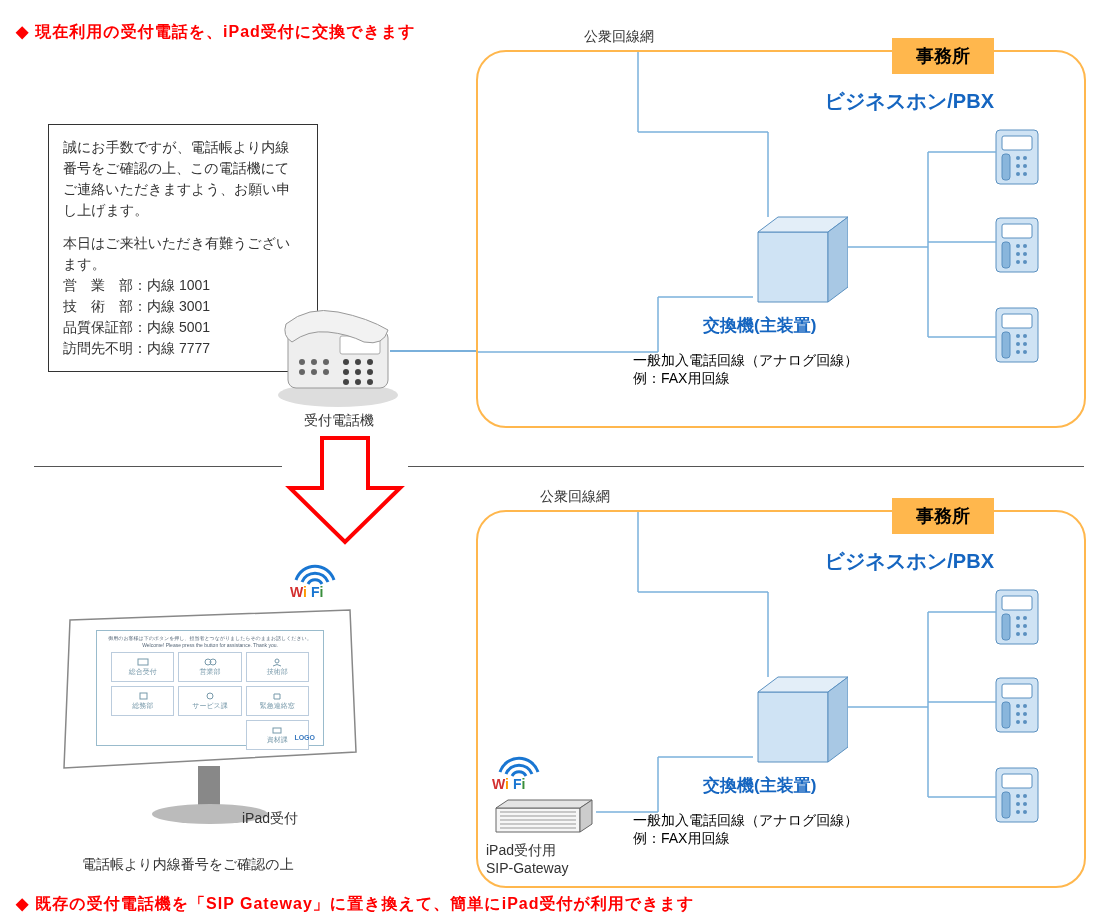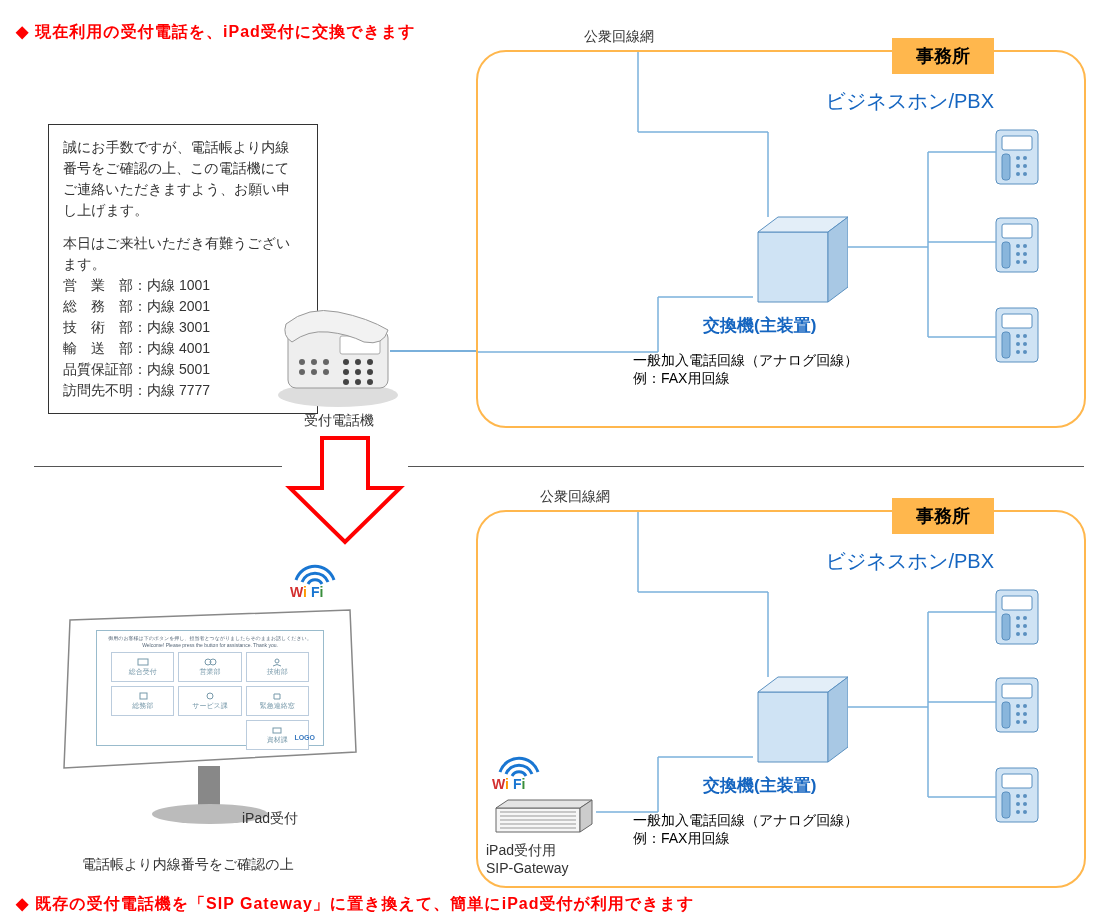--- a/index.html
+++ b/index.html
@@ -31,21 +31,21 @@
     position: absolute;
     top: -14px;
     background: #ffb74d;
     color: #000;
     font-weight: bold;
     padding: 6px 24px;
     font-size: 18px;
   }
   .pbx-title {
     color: #1565c0;
-    font-weight: normal;
+    font-weight: bold;
     font-size: 20px;
   }
 
   
   .sign-board {
     border: 1px solid #333;
     background: #fff;
     padding: 12px 14px;
     font-size: 14px;
     line-height: 1.5;
@@ -202,23 +202,21 @@
 </div>
 
 <div class="small-label" style="position:absolute; left:584px; top:28px;">公衆回線網</div>
 
 <div class="wire wire-h" style="left:390px; top:350px; width:86px;"></div>
 
 <div class="sign-board" style="position:absolute; left:48px; top:124px;">
   <div style="margin-bottom:12px;">誠にお手数ですが、電話帳より内線番号をご確認の上、この電話機にてご連絡いただきますよう、お願い申し上げます。</div>
   <div>本日はご来社いただき有難うございます。</div>
   <div class="ext-row"><span>営　業　部</span><span>：内線 1001</span></div>
-  <div class="ext-row"><span>総　務　部</span><span>：内線 2001</span></div>
   <div class="ext-row"><span>技　術　部</span><span>：内線 3001</span></div>
-  <div class="ext-row"><span>輸　送　部</span><span>：内線 4001</span></div>
   <div class="ext-row"><span>品質保証部</span><span>：内線 5001</span></div>
   <div class="ext-row"><span>訪問先不明</span><span>：内線 7777</span></div>
 </div>
 
 <div style="position:absolute; left:268px; top:300px; width:140px; height:110px;">
   <svg width="140" height="110" viewBox="0 0 140 110">
     <ellipse cx="70" cy="95" rx="60" ry="12" fill="#ddd"></ellipse>
     <rect x="20" y="30" width="100" height="58" rx="8" fill="#eee" stroke="#999"></rect>
     <rect x="72" y="36" width="40" height="18" rx="2" fill="#fff" stroke="#aaa"></rect>
     <path d="M18 24 Q 40 6 70 12 Q 100 18 120 30 Q 116 46 96 42 Q 80 34 60 32 Q 40 30 24 42 Q 14 36 18 24 Z" fill="#f2f2f2" stroke="#999"></path>

